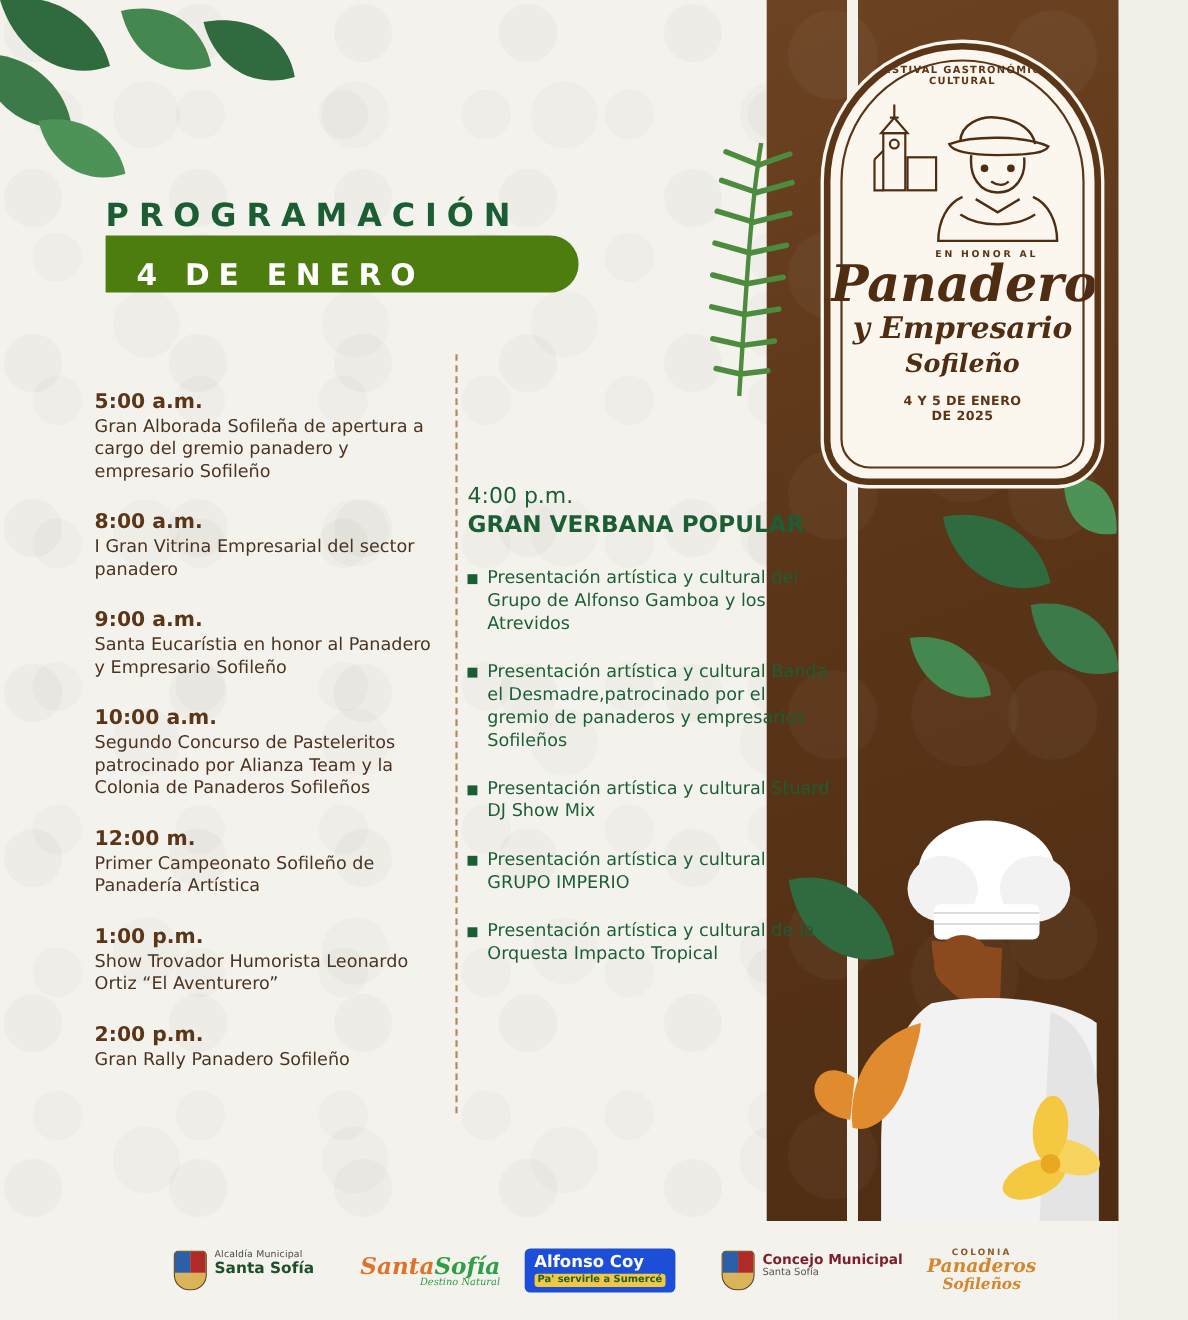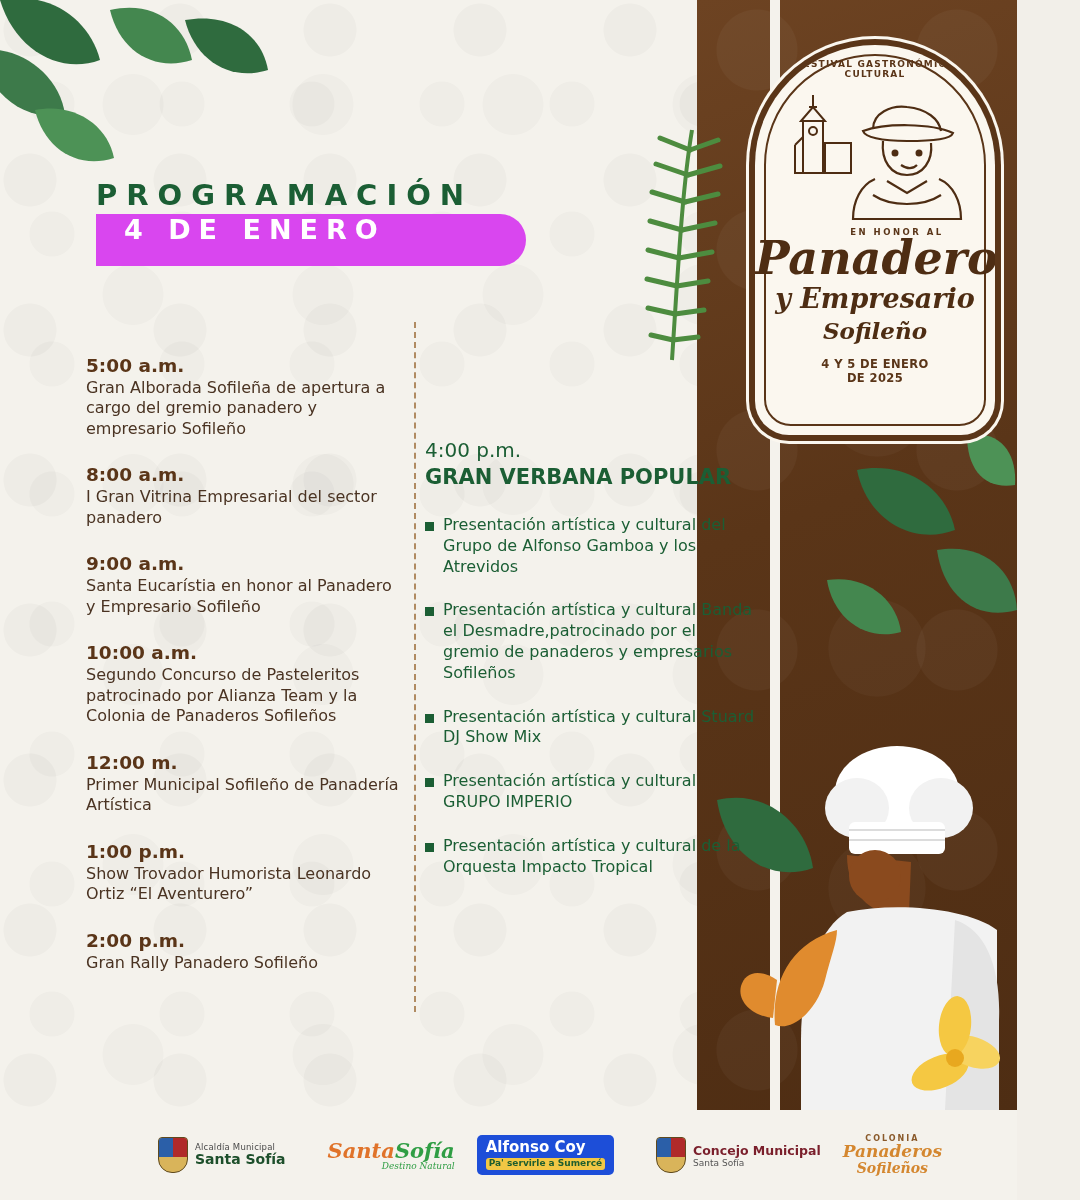--- a/index.html
+++ b/index.html
@@ -68,21 +68,21 @@
     position: absolute;
     left: 0; bottom: 0;
     width: 1080px; height: 90px;
     background: #f4f2ec;
     display: flex;
     align-items: center;
     justify-content: center;
     gap: 22px;
     z-index: 6;
   }
-  .logo { display: flex; align-items: center; gap: 7px; margin-left: 20px; }
+  .logo { display: flex; gap: 7px; margin-left: 20px; }
   .shield {
     width: 30px; height: 36px;
     background: #d9b45a;
     border: 1.6px solid #5f4a1e;
     border-radius: 4px 4px 14px 14px;
     position: relative;
     overflow: hidden;
     flex: none;
   }
   .shield::before {
@@ -153,24 +153,24 @@
     font-size: 29px;
     letter-spacing: 9px;
     font-weight: bold;
     color: #1b5e34;
     z-index: 4;
   }
   .date-banner {
     position: absolute;
     left: 96px; top: 214px;
     width: 430px; height: 52px;
-    background: #d946ef;
+    background: #4d7c0f;
     border-radius: 0 26px 26px 0;
     display: flex;
-    align-items: flex-start;
+    align-items: flex-end;
     z-index: 4;
   }
   .date-banner span {
     color: #fff;
     font-size: 27px;
     font-weight: bold;
     letter-spacing: 8px;
     padding-left: 28px;
   }
 
@@ -452,21 +452,21 @@
     <div class="item">
       <div class="time">9:00 a.m.</div>
       <div class="desc">Santa Eucarístia en honor al Panadero y Empresario Sofileño</div>
     </div>
     <div class="item">
       <div class="time">10:00 a.m.</div>
       <div class="desc">Segundo Concurso de Pasteleritos patrocinado por Alianza Team y la Colonia de Panaderos Sofileños</div>
     </div>
     <div class="item">
       <div class="time">12:00 m.</div>
-      <div class="desc">Primer Municipal Sofileño de Panadería Artística</div>
+      <div class="desc">Primer Campeonato Sofileño de Panadería Artística</div>
     </div>
     <div class="item">
       <div class="time">1:00 p.m.</div>
       <div class="desc">Show Trovador Humorista Leonardo Ortiz “El Aventurero”</div>
     </div>
     <div class="item">
       <div class="time">2:00 p.m.</div>
       <div class="desc">Gran Rally Panadero Sofileño</div>
     </div>
   </div>

